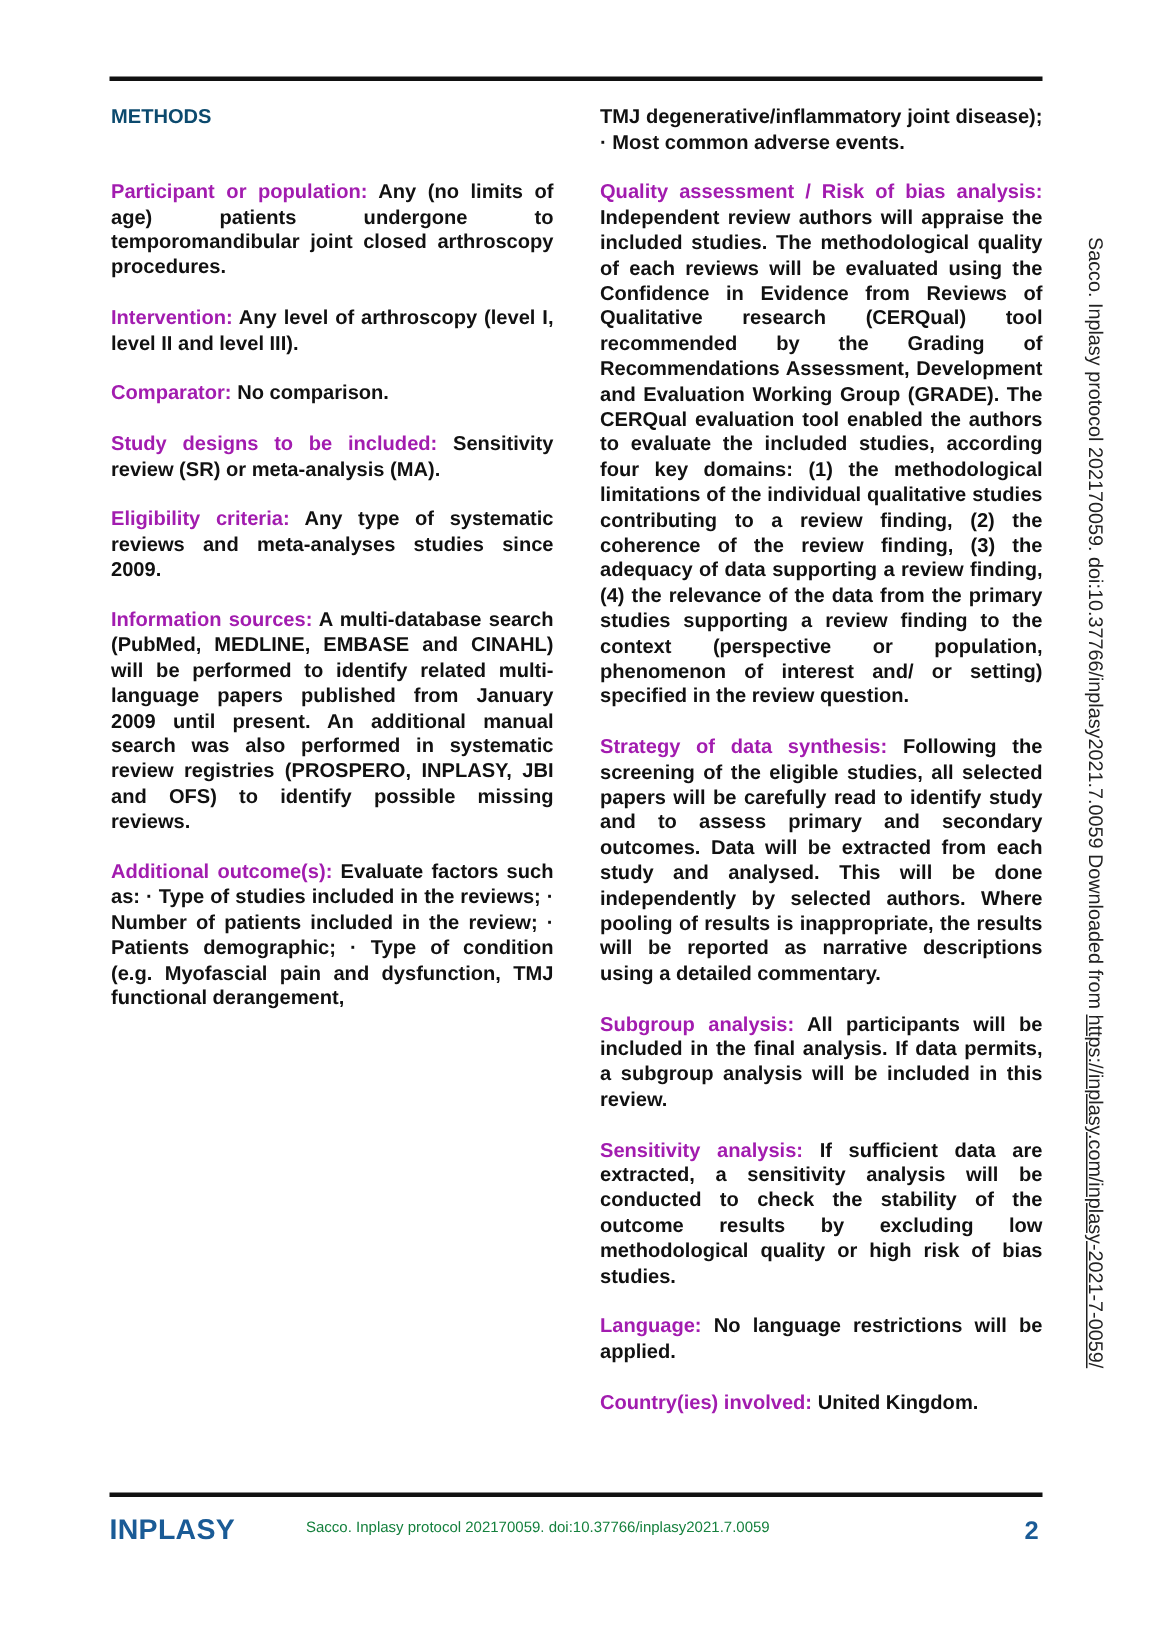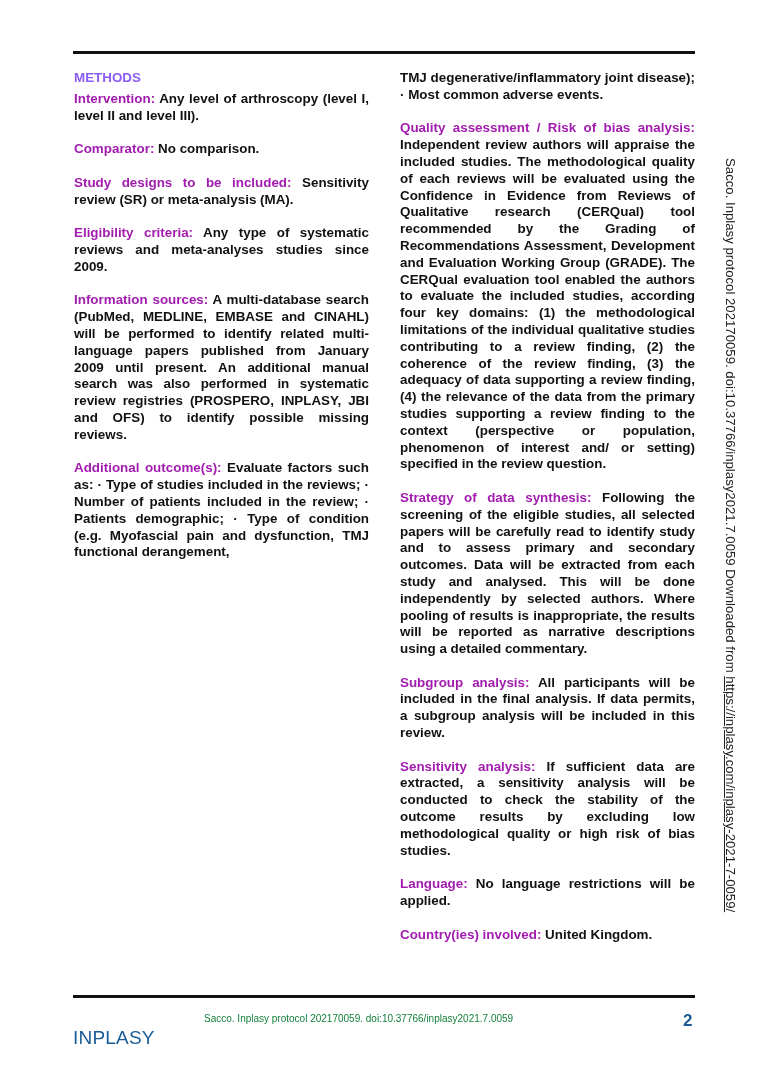--- a/index.html
+++ b/index.html
@@ -12,49 +12,50 @@
   .rule-bottom { top: 995px; }
   .col {
     position: absolute; top: 70px; width: 295px;
     font-size: 13.4px; line-height: 16.8px; font-weight: bold;
     text-align: justify; hyphens: none;
   }
   .col-left { left: 74px; }
   .col-right { left: 400px; }
   .para { margin: 0 0 16.8px 0; }
   .label { color: #a21caf; }
-  .section-heading { color: #8b5cf6; margin: 0 0 4px 0; }
+  .section-heading { color: #0c4a6e; margin: 0 0 33px 0; }
   .spaced { letter-spacing: 4.2px; }
   .side-note {
     position: absolute; left: 738px; top: 158px;
     transform-origin: 0 0; transform: rotate(90deg);
     white-space: nowrap; font-size: 13.2px; color: #222222; font-weight: normal;
   }
   .side-note .link { text-decoration: underline; }
   .footer-brand {
-    position: absolute; left: 73px; top: 1010px; font-size: 19px; font-weight: normal;
-    color: #1a5b96; letter-spacing: 0.2px; margin-top: 17px;
+    position: absolute; left: 73px; top: 1010px; font-size: 19px; font-weight: bold;
+    color: #1a5b96; letter-spacing: 0.2px;
   }
   .footer-citation {
     position: absolute; left: 204px; top: 1013px; font-size: 10px; color: #15803d;
   }
   .footer-page {
     position: absolute; left: 683px; top: 1011px; font-size: 17px; font-weight: bold; color: #1a5b96;
   }
 </style>
 </head>
 <body>
 
 <div class="rule rule-top"></div>
 
 <div class="col col-left">
 
 
   <p class="section-heading">METHODS</p>
 
+  <p class="para"><span class="label">Participant or population:</span> <span>Any (no limits of age) patients undergone to temporomandibular joint closed arthroscopy procedures.</span></p>
 
   <p class="para"><span class="label">Intervention:</span> <span>Any level of arthroscopy (level I, level II and level III).</span></p>
 
   <p class="para"><span class="label">Comparator:</span> <span>No comparison.</span></p>
 
   <p class="para"><span class="label">Study designs to be included:</span> <span>Sensitivity review (SR) or meta-analysis (MA).</span></p>
 
   <p class="para"><span class="label">Eligibility criteria:</span> <span>Any type of systematic reviews and meta-analyses studies since 2009.</span></p>
 
   <p class="para"><span class="label">Information sources:</span> <span>A multi-database search (PubMed, MEDLINE, EMBASE and CINAHL) will be performed to identify related multi-language papers published from January 2009 until present. An additional manual search was also performed in systematic review registries (PROSPERO, INPLASY, JBI and OFS) to identify possible missing reviews.</span></p>

